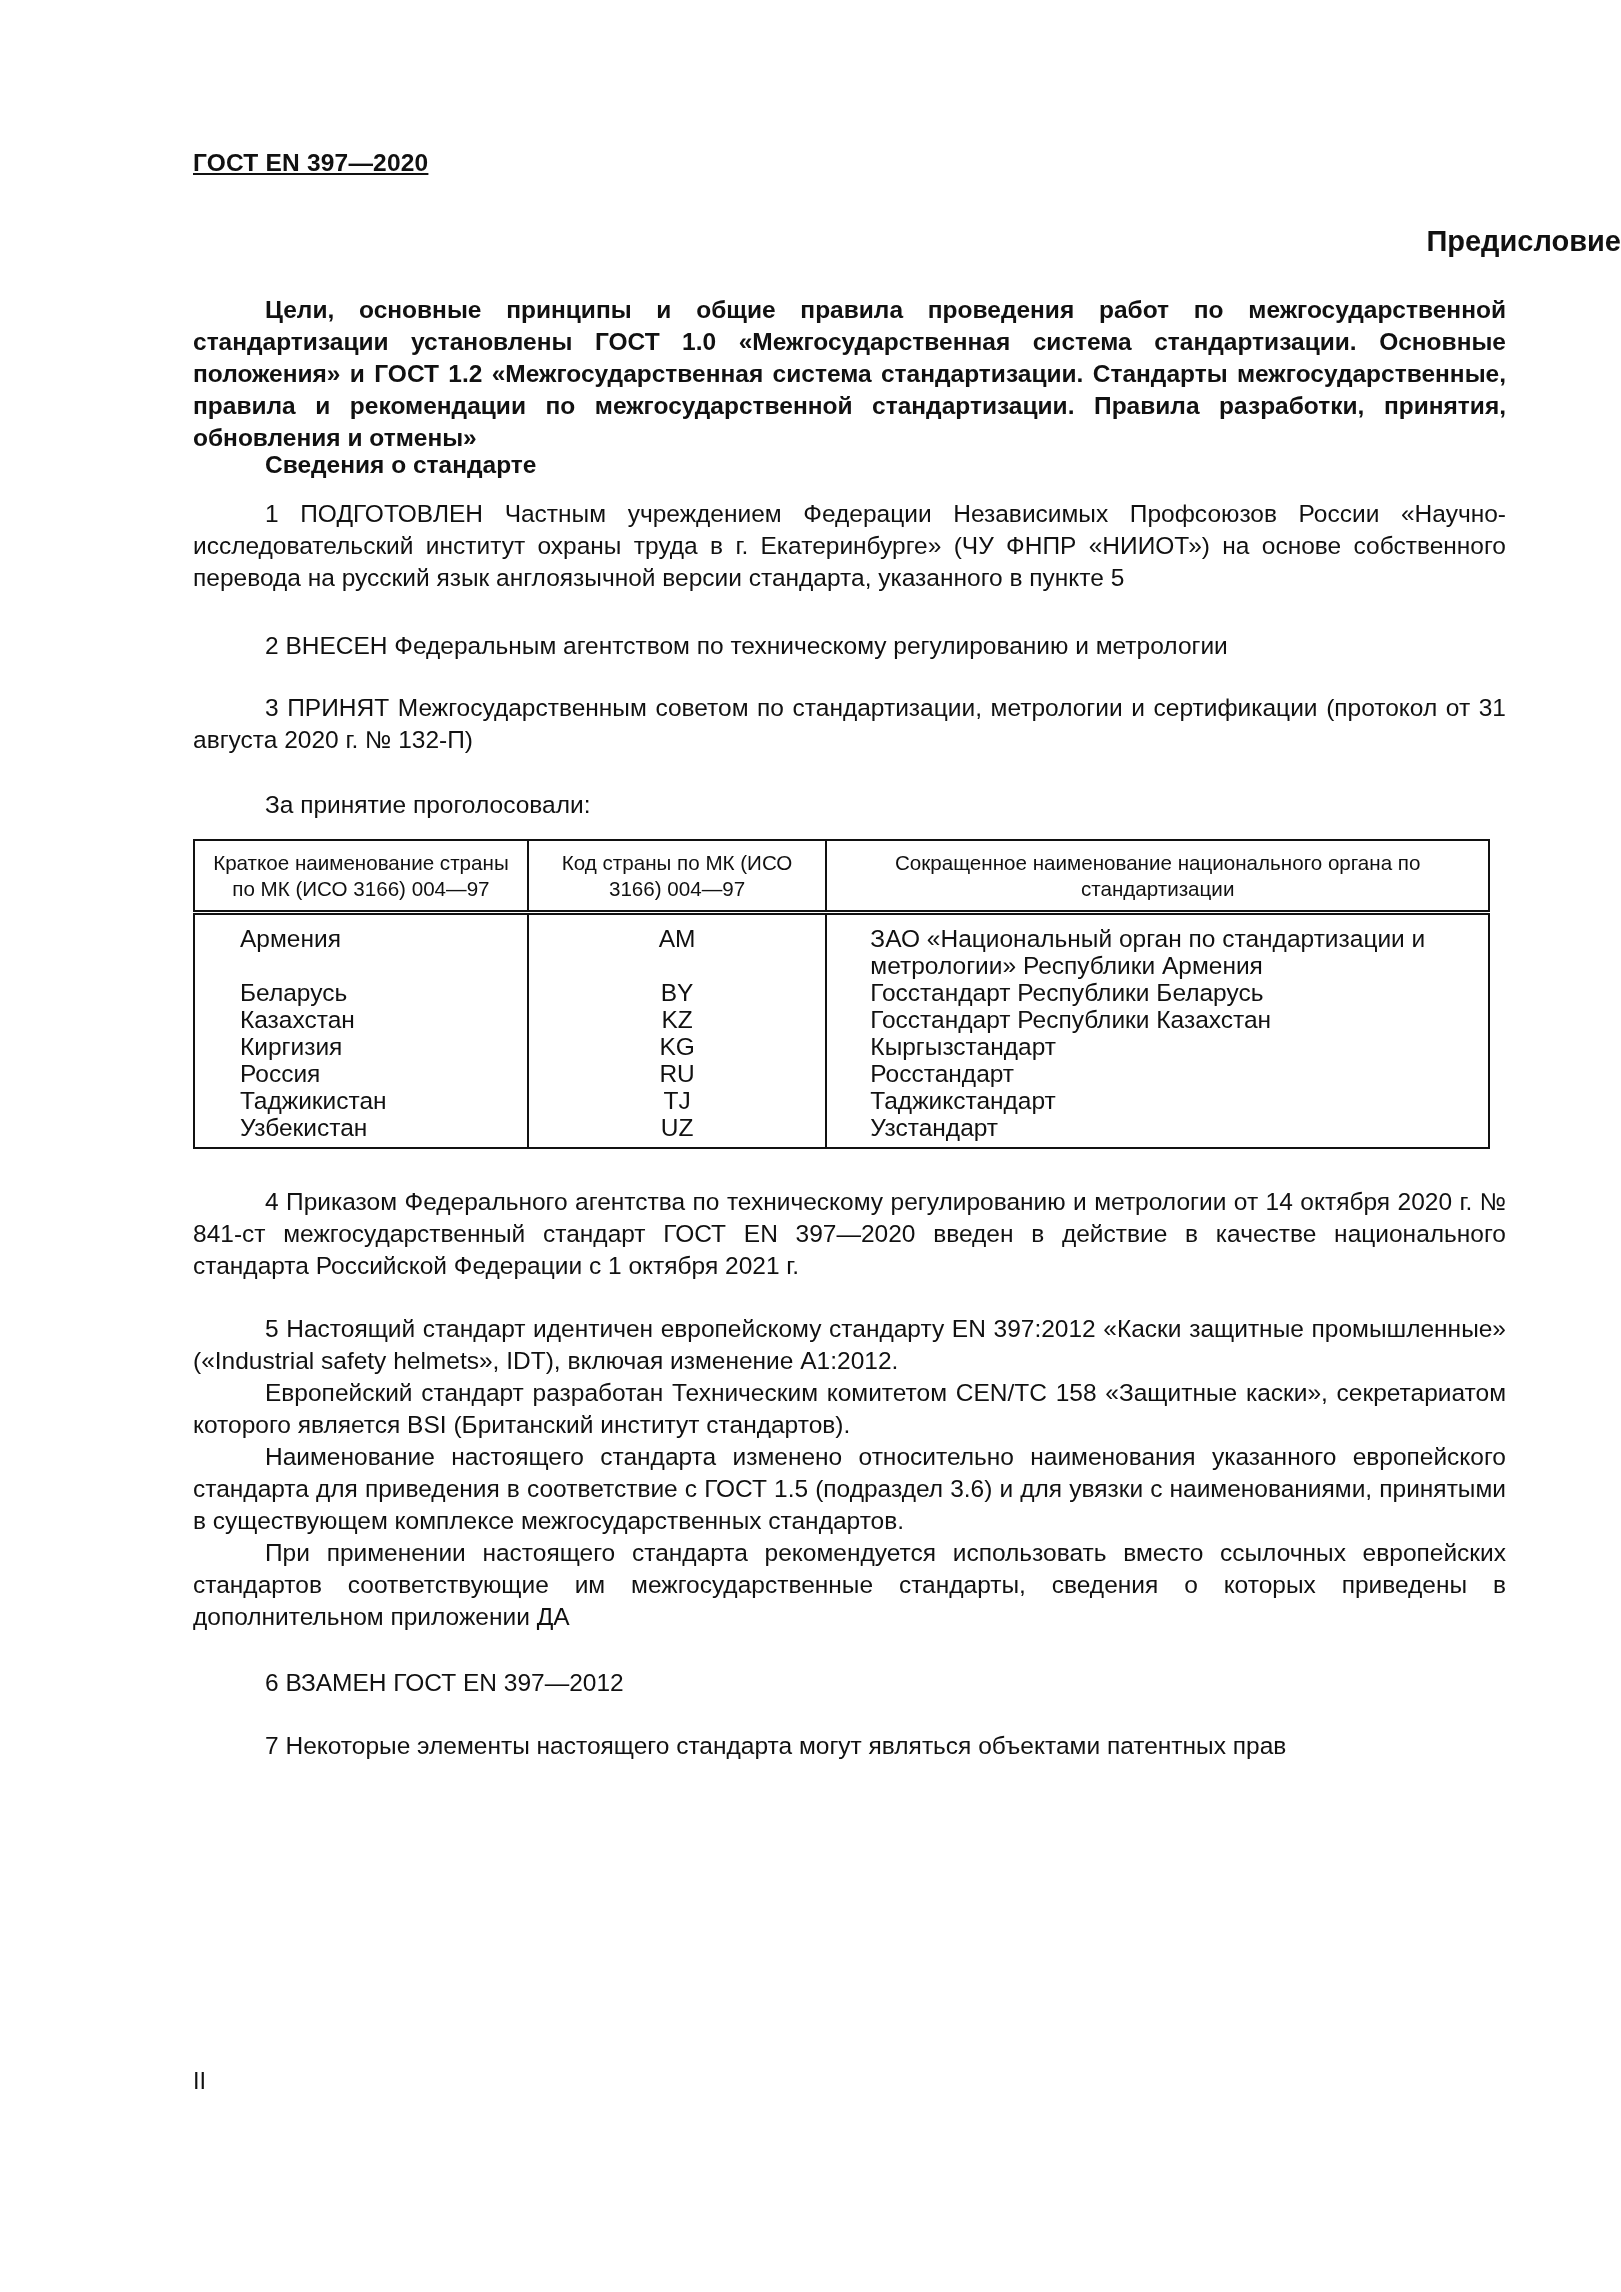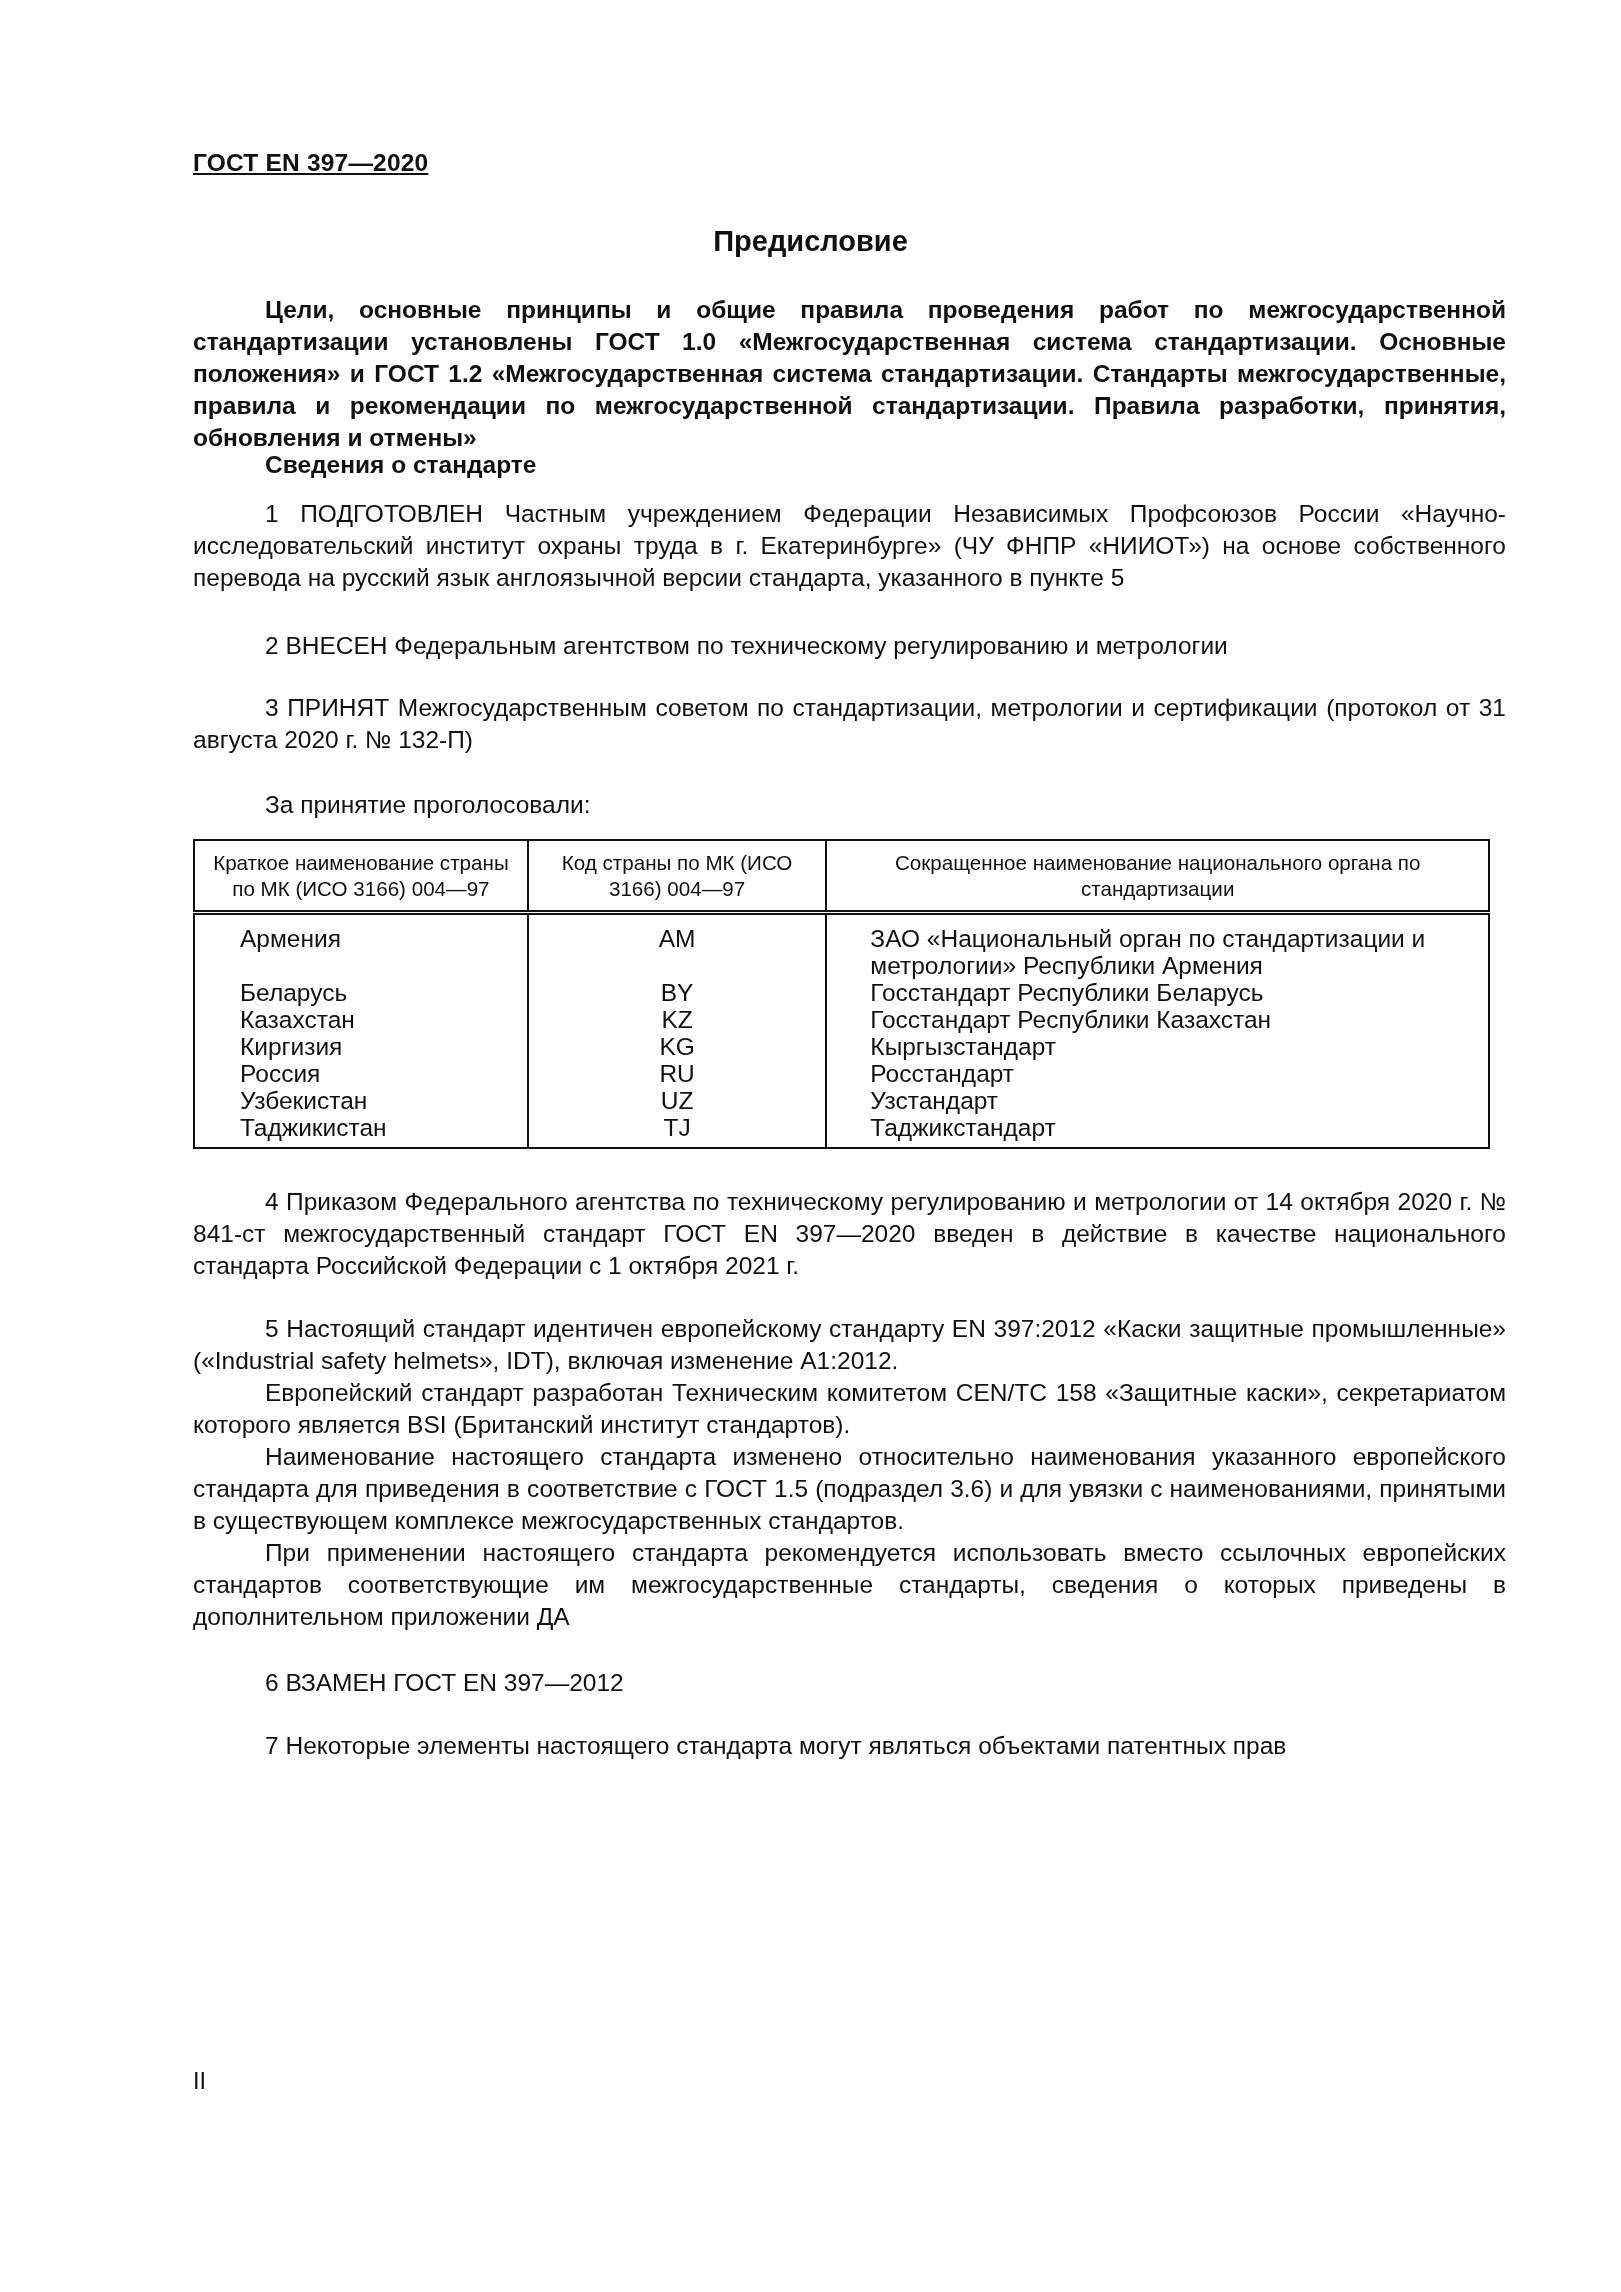--- a/index.html
+++ b/index.html
@@ -22,21 +22,21 @@
       font-size: 24.5px;
       font-weight: bold;
       letter-spacing: 0.2px;
       text-decoration: underline;
     }
     .title {
       position: absolute;
       left: 0;
       width: 1621px;
       top: 225px;
-      text-align: center;
+      text-align: right;
       font-size: 29px;
       font-weight: bold;
     }
     .body-text {
       position: absolute;
       left: 193px;
       width: 1313px;
       font-size: 24.5px;
       line-height: 32px;
       text-align: justify;
@@ -154,28 +154,28 @@
       <td class="td-country">Киргизия</td>
       <td class="td-code">KG</td>
       <td class="td-org">Кыргызстандарт</td>
     </tr>
     <tr>
       <td class="td-country">Россия</td>
       <td class="td-code">RU</td>
       <td class="td-org">Росстандарт</td>
     </tr>
     <tr>
+      <td class="td-country">Таджикистан</td>
+      <td class="td-code">TJ</td>
+      <td class="td-org">Таджикстандарт</td>
+    </tr>
+    <tr>
       <td class="td-country">Узбекистан</td>
       <td class="td-code">UZ</td>
       <td class="td-org">Узстандарт</td>
-    </tr>
-    <tr>
-      <td class="td-country">Таджикистан</td>
-      <td class="td-code">TJ</td>
-      <td class="td-org">Таджикстандарт</td>
     </tr>
   </tbody>
 </table>
 
 <div class="body-text" style="top:1186px;">
   <p>4 Приказом Федерального агентства по техническому регулированию и метрологии от 14 октября 2020 г. № 841-ст межгосударственный стандарт ГОСТ EN 397—2020 введен в действие в качестве национального стандарта Российской Федерации с 1 октября 2021 г.</p>
 </div>
 
 <div class="body-text" style="top:1313px;">
   <p>5 Настоящий стандарт идентичен европейскому стандарту EN 397:2012 «Каски защитные промышленные» («Industrial safety helmets», IDT), включая изменение A1:2012.</p>

